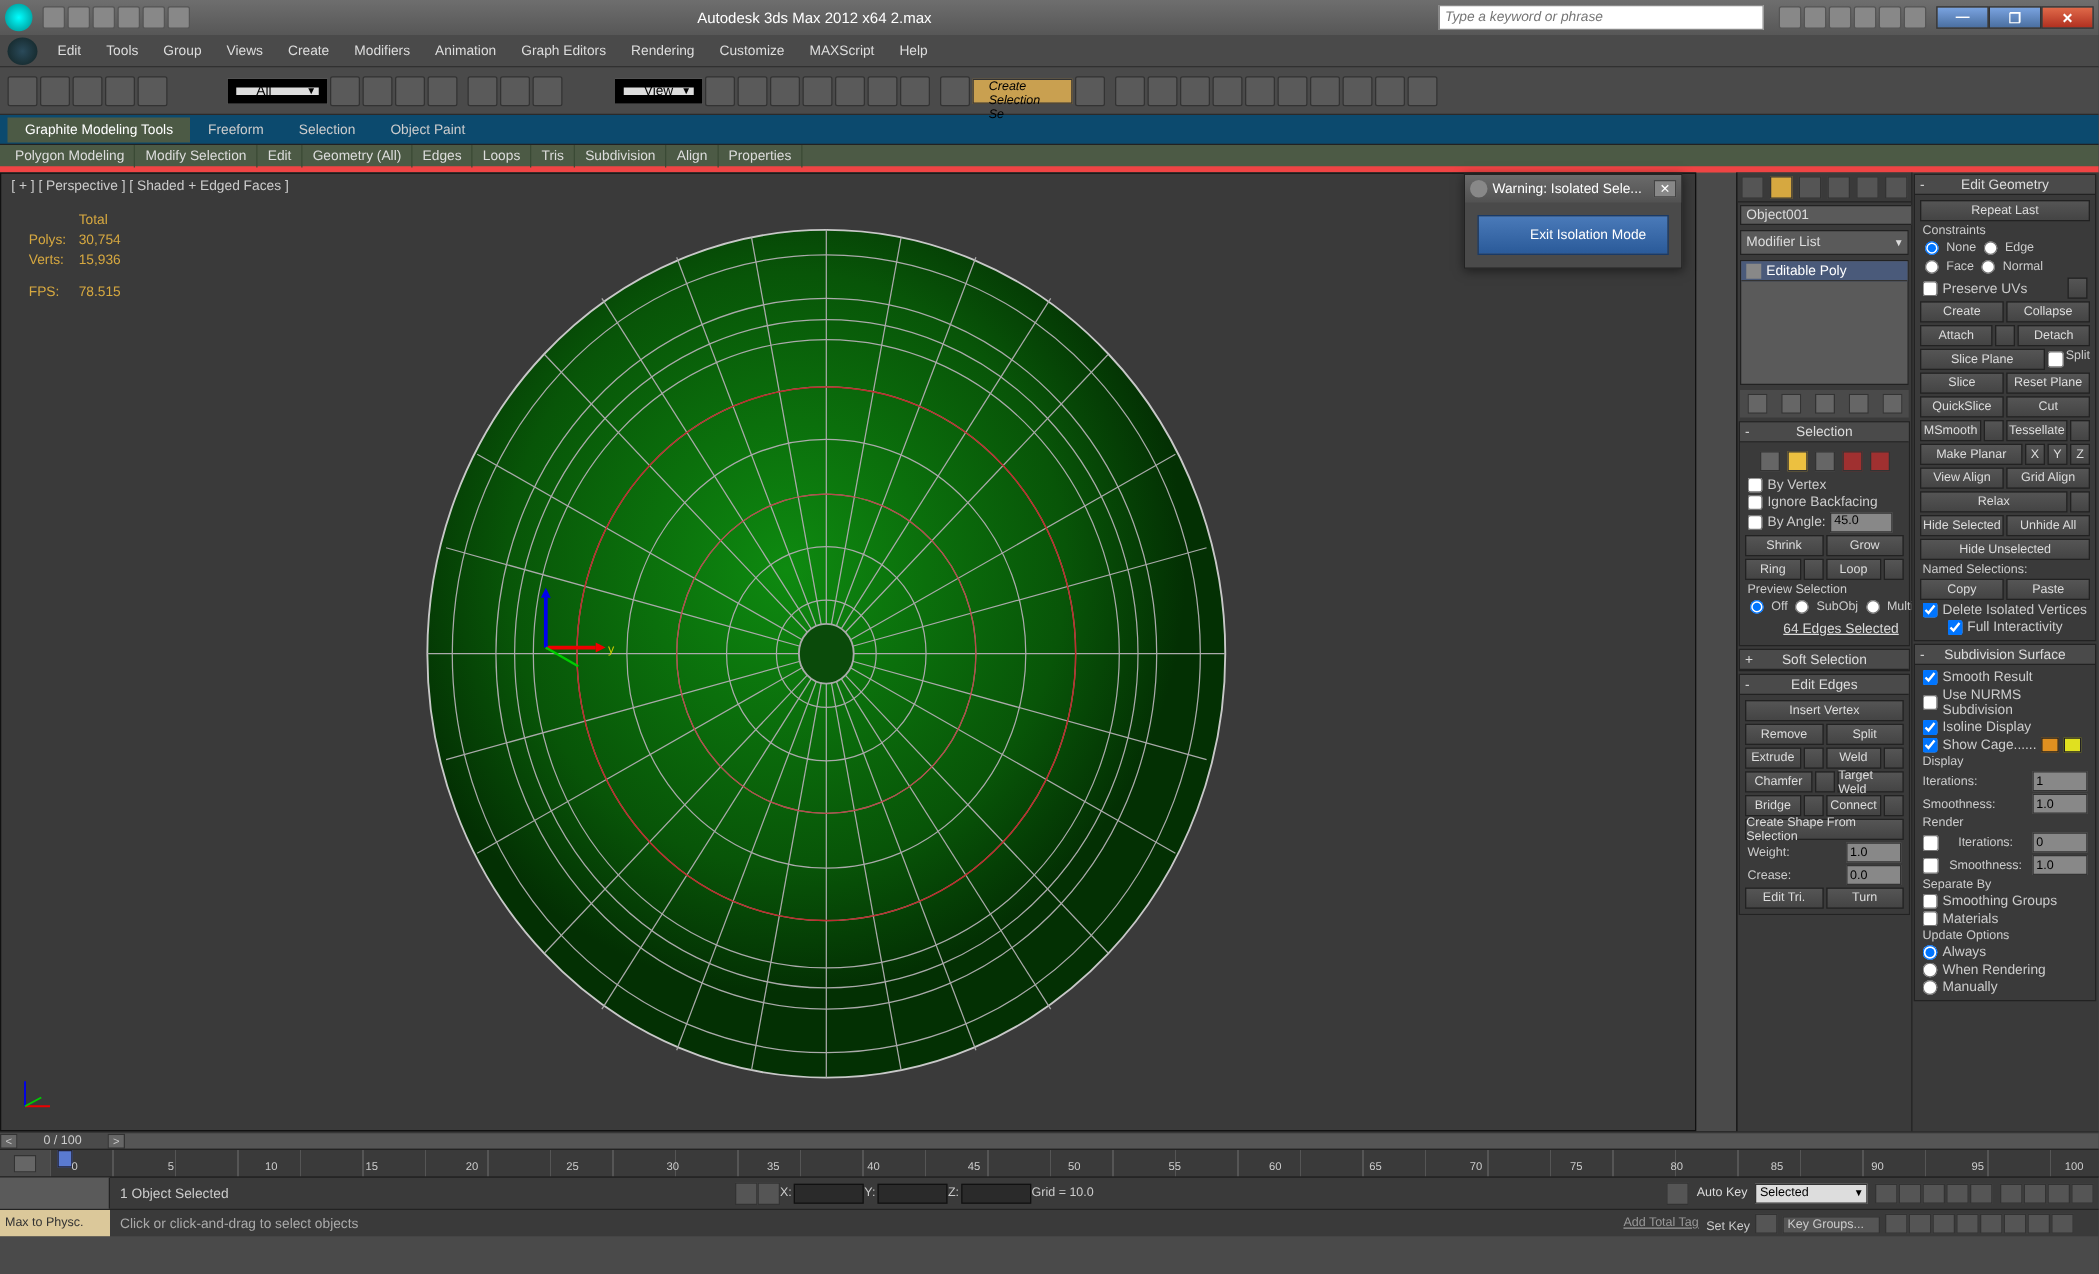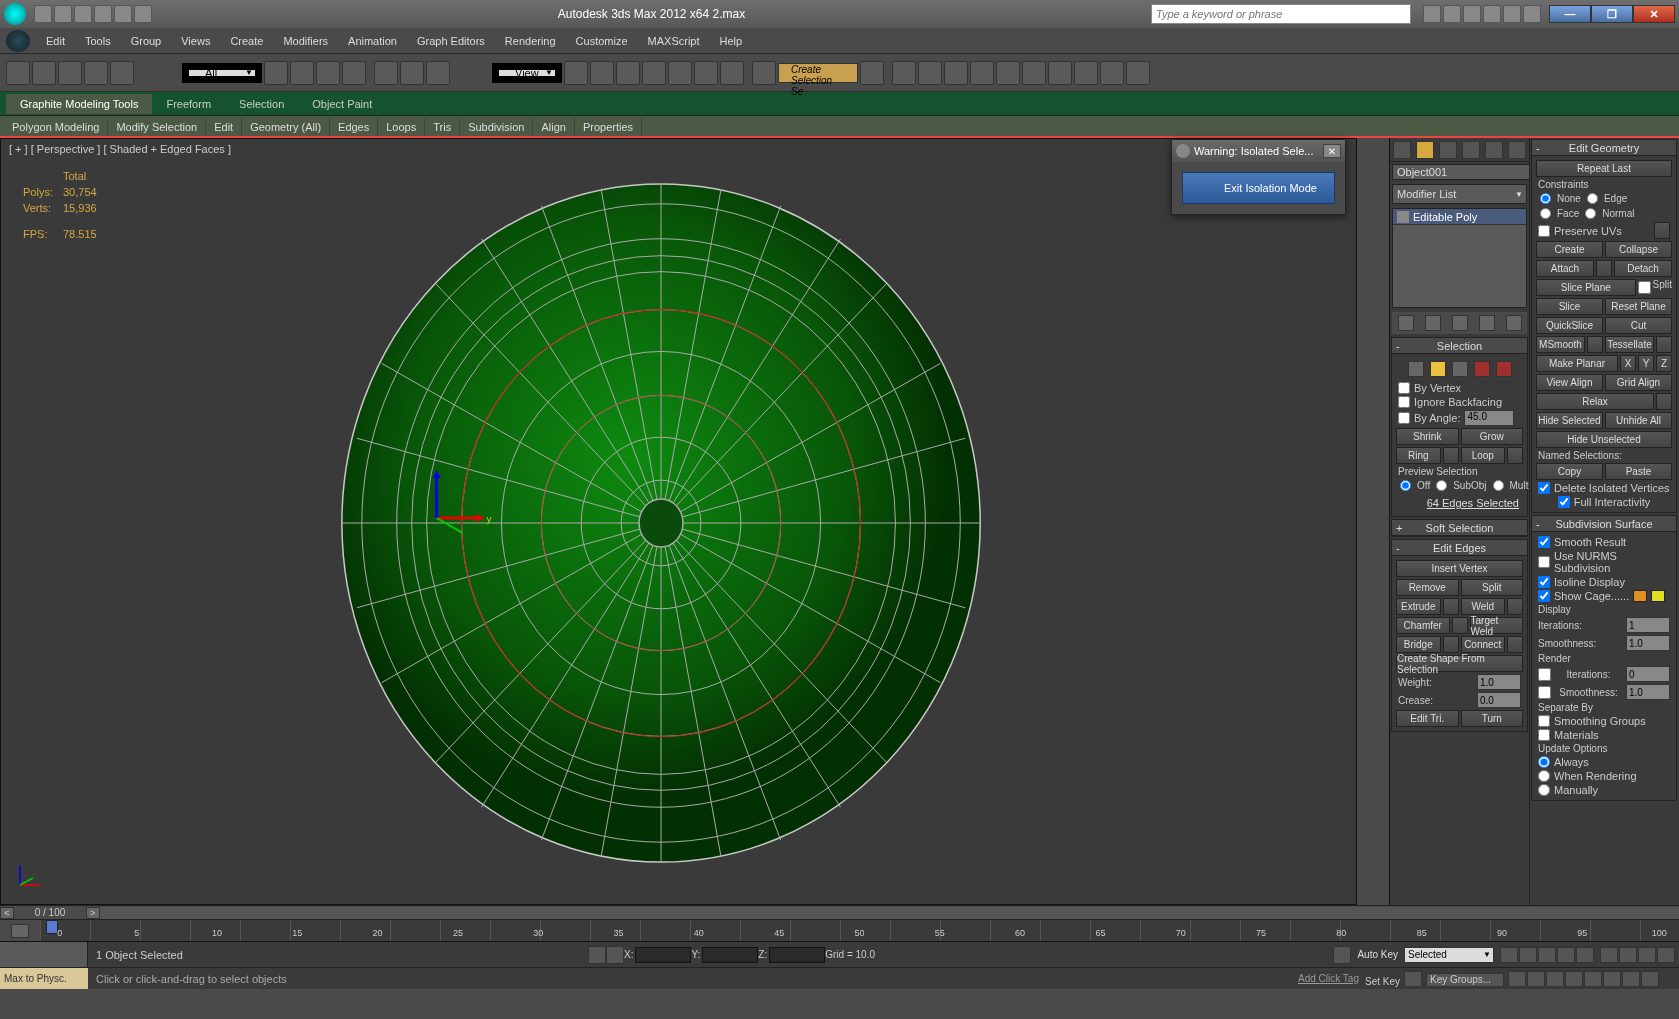--- a/index.html
+++ b/index.html
@@ -28,24 +28,24 @@
 
 
 .main-toolbar { height: 38px; background: #4a4a4a; border-bottom: 1px solid #2a2a2a; display: flex; align-items: center; padding: 2px 6px; gap: 2px; }
 .main-toolbar .tb-btn { width: 24px; height: 24px; background: #5a5a5a; border: 1px solid #333; border-radius: 2px; flex-shrink:0; }
 .main-toolbar .tb-sep { width: 4px; }
 .main-toolbar .dropdown { height: 20px; background: #ddd; border: 7px solid #000000; padding: 0 14px 0 16px; font-size: 11px; color: #000; display:flex;align-items:center;position:relative;margin-left:40px; }
 .main-toolbar .dropdown:after{content:"▼";position:absolute;right:2px;font-size:8px;}
 .main-toolbar .sel-input { width: 80px; height: 20px; background: #c9a050; border: 1px solid #333; font-size: 10px; color:#000;padding:0 12px;font-style:italic;display:flex;align-items:flex-start; }
 
 
-.ribbon-tabs { height: 24px; background: #14532d; display: flex; align-items: center; padding: 0 6px; border-bottom: 1px solid #222; }
+.ribbon-tabs { height: 24px; background: #0c4a6e; display: flex; align-items: center; padding: 0 6px; border-bottom: 1px solid #222; }
 .ribbon-tabs .rtab { padding: 4px 14px; color: #ccc; }
 .ribbon-tabs .rtab.active { background: #4c5a45; color: #fff; }
-.ribbon-sub { height: 22px; background: #4c5a45; display: flex; align-items: flex-end; padding: 0 4px;border-bottom:2px solid #ef4444; }
+.ribbon-sub { height: 22px; background: #4c5a45; display: flex; align-items: center; padding: 0 4px;border-bottom:5px solid #ef4444; }
 .ribbon-sub .rsitem { padding: 3px 8px; color: #ddd; border-right: 1px solid #3a4a35; }
 
 
 .main-area { display: flex; height: 767px; gap: 32px; }
 .viewport-wrap { flex: 1; background: #3a3a3a; position: relative; border: 1px solid #111; }
 .viewport-label { position: absolute; top: 4px; left: 8px; color: #ccc; font-size: 11px; z-index:5; }
 .viewport-stats { position: absolute; top: 28px; left: 20px; color: #d6a840; font-size: 11px; line-height: 14px;z-index:5; }
 .viewport-stats td { padding-right: 8px; }
 .axis-gizmo { position: absolute; bottom: 14px; left: 14px; width: 30px; height: 30px; z-index:5; }
 
@@ -730,21 +730,21 @@
       <div class="pb"></div>
       <div class="pb"></div>
       <div class="pb"></div>
     </div>
   </div>
 </div>
 
 <div class="hintbar">
   <div class="hb-left">Max to Physc.</div>
   <div class="hb-msg">Click or click-and-drag to select objects</div>
-  <span class="hb-add">Add Click Tag</span>
+  <span class="hb-add">Add Total Tag</span>
   <div class="sb-right">
     <span class="kf-label">Set Key</span>
     <div class="pb" style="width:18px;height:16px;background:#555;border:1px solid #333"></div>
     <div class="kf-dd">
         <span>Key Groups...</span>
       </div>
     <div class="playback">
       <div class="pb"></div>
       <div class="pb"></div>
       <div class="pb"></div>

